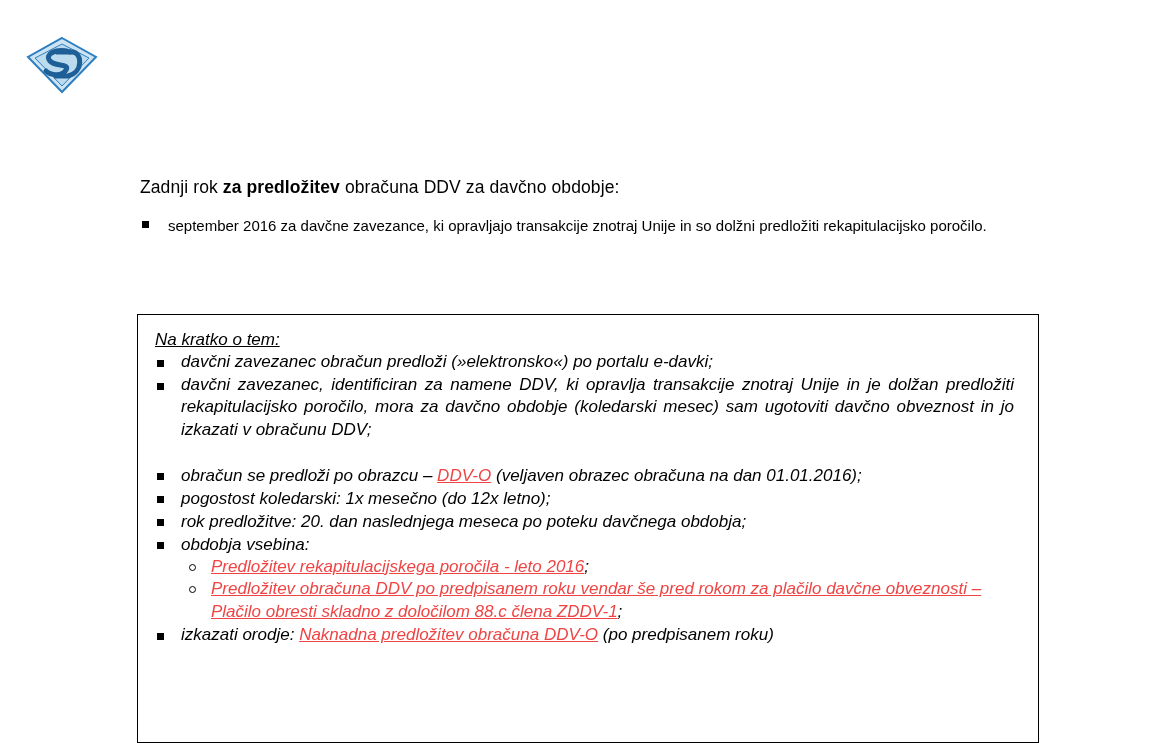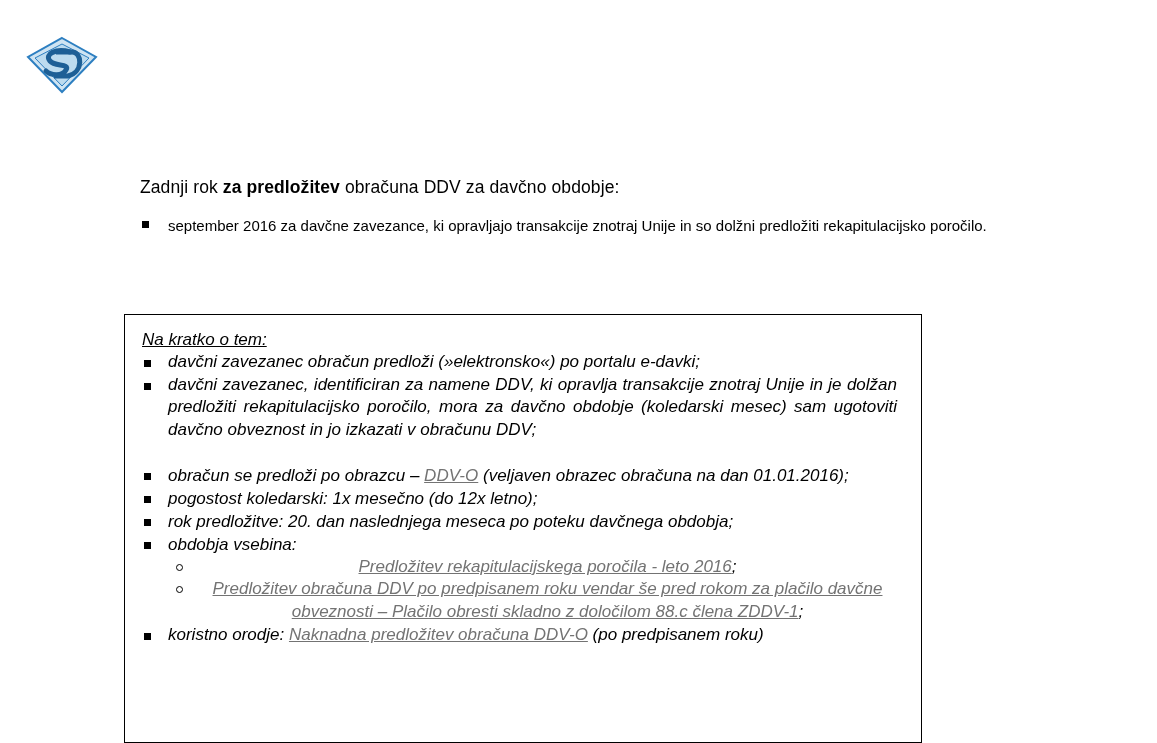--- a/index.html
+++ b/index.html
@@ -53,23 +53,23 @@
     left: 2px;
     top: 0.52em;
     width: 7px;
     height: 7px;
     background: #000;
   }
 
   
   .box {
     position: absolute;
-    left: 124px;
+    left: 137px;
     top: 314px;
-    width: 798px;
+    width: 902px;
     border: 1.5px solid #000;
     box-sizing: border-box;
     padding: 14px 24px 8px 11px;
     overflow: hidden;
     height: 429px;
   }
   .box-title {
     font-style: italic;
     font-size: 17px;
     text-decoration: underline;
@@ -105,34 +105,34 @@
     list-style: none;
     margin: 0;
     padding: 0;
   }
   ul.lvl2 > li {
     position: relative;
     padding-left: 30px;
     font-style: italic;
     font-size: 17px;
     line-height: 1.32;
-    text-align: center;
+    text-align: left;
   }
   ul.lvl2 > li > .circ {
     position: absolute;
     left: 8px;
     top: 0.45em;
     width: 7px;
     height: 7px;
     border: 1.4px solid #000;
     border-radius: 50%;
     box-sizing: border-box;
   }
   a.link {
-    color: #737373;
+    color: #ef4444;
     text-decoration: underline;
     font-style: italic;
   }
   .cut {
     position: relative;
   }
 </style>
 </head>
 <body>
 
@@ -189,16 +189,16 @@
           <a class="link" href="#">Predložitev rekapitulacijskega poročila - leto 2016</a><span>;</span>
         </li>
         <li>
           <span class="circ"></span>
           <a class="link" href="#">Predložitev obračuna DDV po predpisanem roku vendar še pred rokom za plačilo davčne obveznosti – Plačilo obresti skladno z določilom 88.c člena ZDDV-1</a><span>;</span>
         </li>
       </ul>
     </li>
     <li class="cut">
       <span class="sq"></span>
-      <span>koristno orodje: </span><a class="link" href="#">Naknadna predložitev obračuna DDV-O</a><span> (po predpisanem roku)</span>
+      <span>izkazati orodje: </span><a class="link" href="#">Naknadna predložitev obračuna DDV-O</a><span> (po predpisanem roku)</span>
     </li>
   </ul>
 </div>
 
 </body></html>

